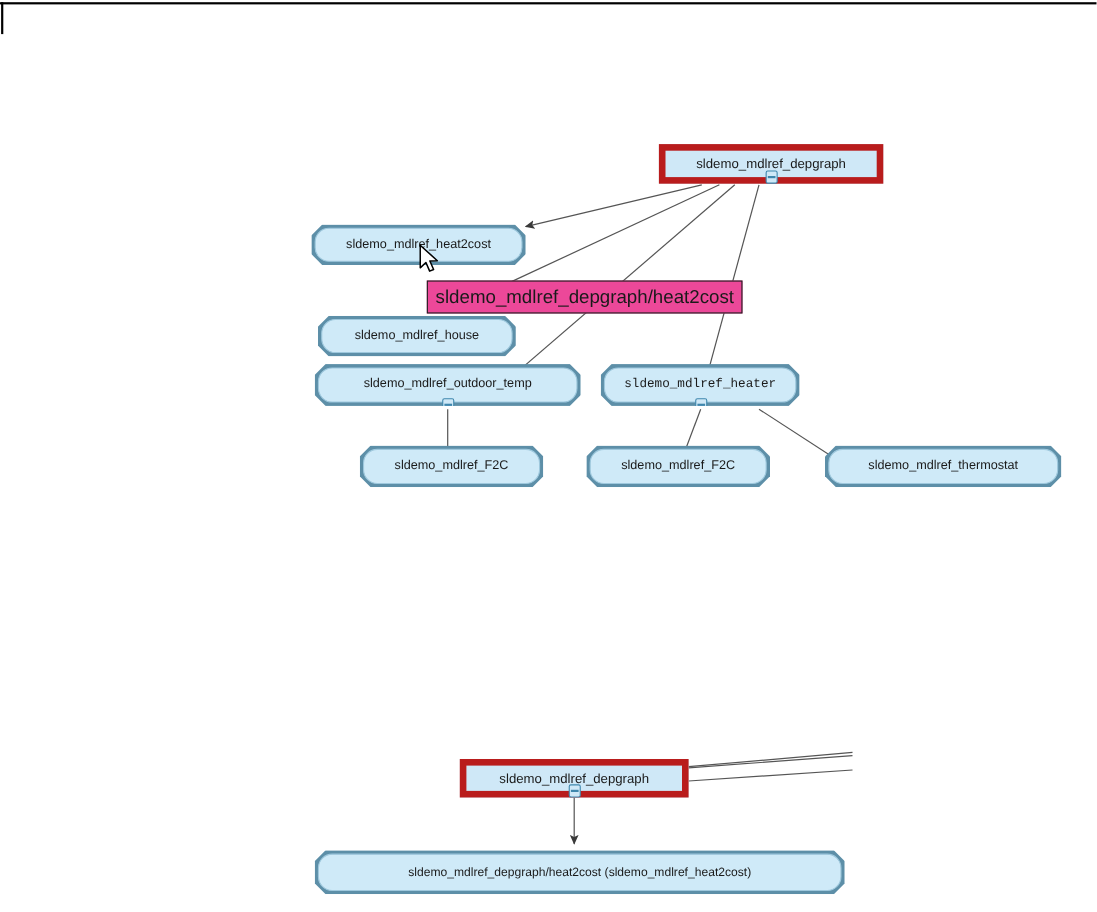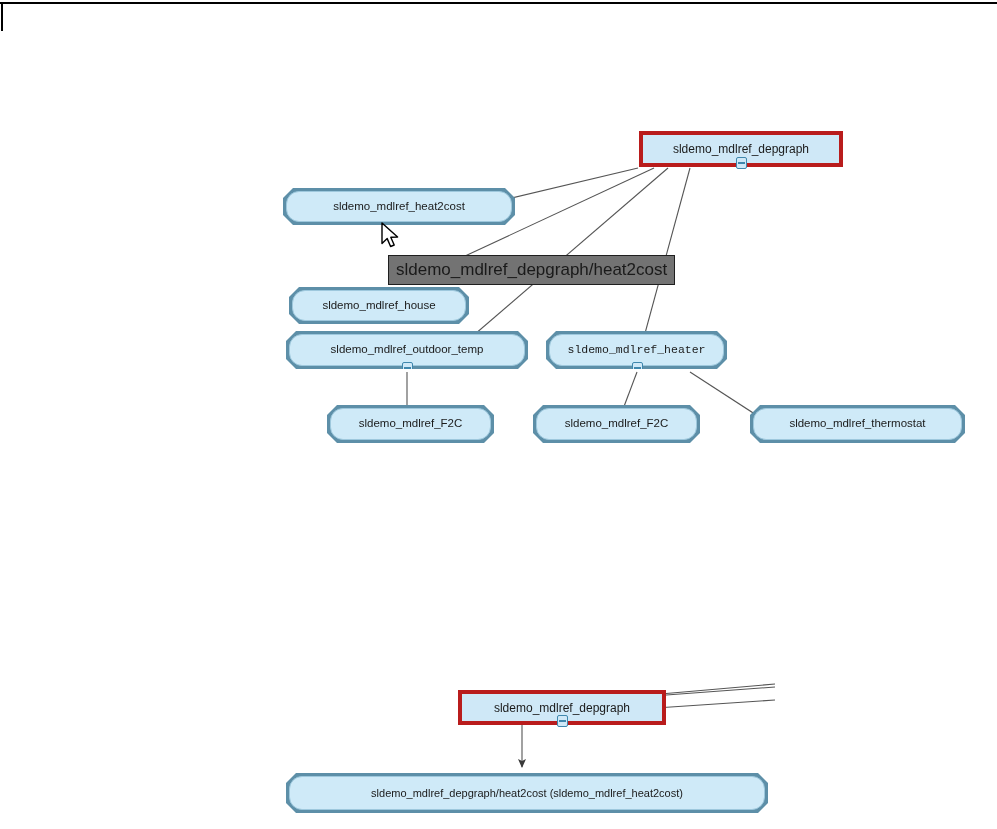--- a/index.html
+++ b/index.html
@@ -52,22 +52,21 @@
     box-sizing: border-box;
     display: flex;
     align-items: center;
     justify-content: center;
     user-select: none;
   }
 
   
   .node-rect {
     background: #cfe8f7;
-    border: 4px solid #b91c1c;
-    margin-left: 40px;
+    border: 6px solid #b91c1c;
   }
   .node-rect .node-label {
     color: #1a1a1a;
     font-size: 12px;
     line-height: 1;
     white-space: nowrap;
   }
 
   
   .node-oct {
@@ -113,21 +112,21 @@
     position: absolute;
     left: 1px; top: 4px;
     width: 7px; height: 2px;
     background: #3f87ad;
   }
   .node-oct .collapse-badge { bottom: -5px; }
 
   
   #tooltip {
     position: absolute;
-    background: #737373;
+    background: #ec4899;
     border: 1px solid #1f1f1f;
     color: #1a1a1a;
     font-size: 17px;
     line-height: 1;
     padding: 5px 7px 6px 7px;
     white-space: nowrap;
     z-index: 40;
   }
 
   
@@ -167,21 +166,21 @@
 
       <path d="M 690 338 L 784 399"></path>
     </g>
   </svg>
 
   <div class="node node-rect" id="n-depgraph" style="left:599px; top:97px; width:204px; height:36px;">
     <span class="node-label">sldemo_mdlref_depgraph</span>
     <span class="collapse-badge"></span>
   </div>
 
-  <div class="node node-oct" id="n-heat2cost" style="left:283px; top:154px; width:232px; height:37px;">
+  <div class="node node-oct" id="n-heat2cost" style="left:283px; top:170px; width:195px; height:37px;">
     <span class="plate">
       <span class="node-label">sldemo_mdlref_heat2cost</span>
     </span>
   </div>
 
   <div class="node node-oct" id="n-house" style="left:289px; top:234px; width:180px; height:37px;margin-top:19px;">
     <span class="plate">
       <span class="node-label">sldemo_mdlref_house</span>
     </span>
   </div>

